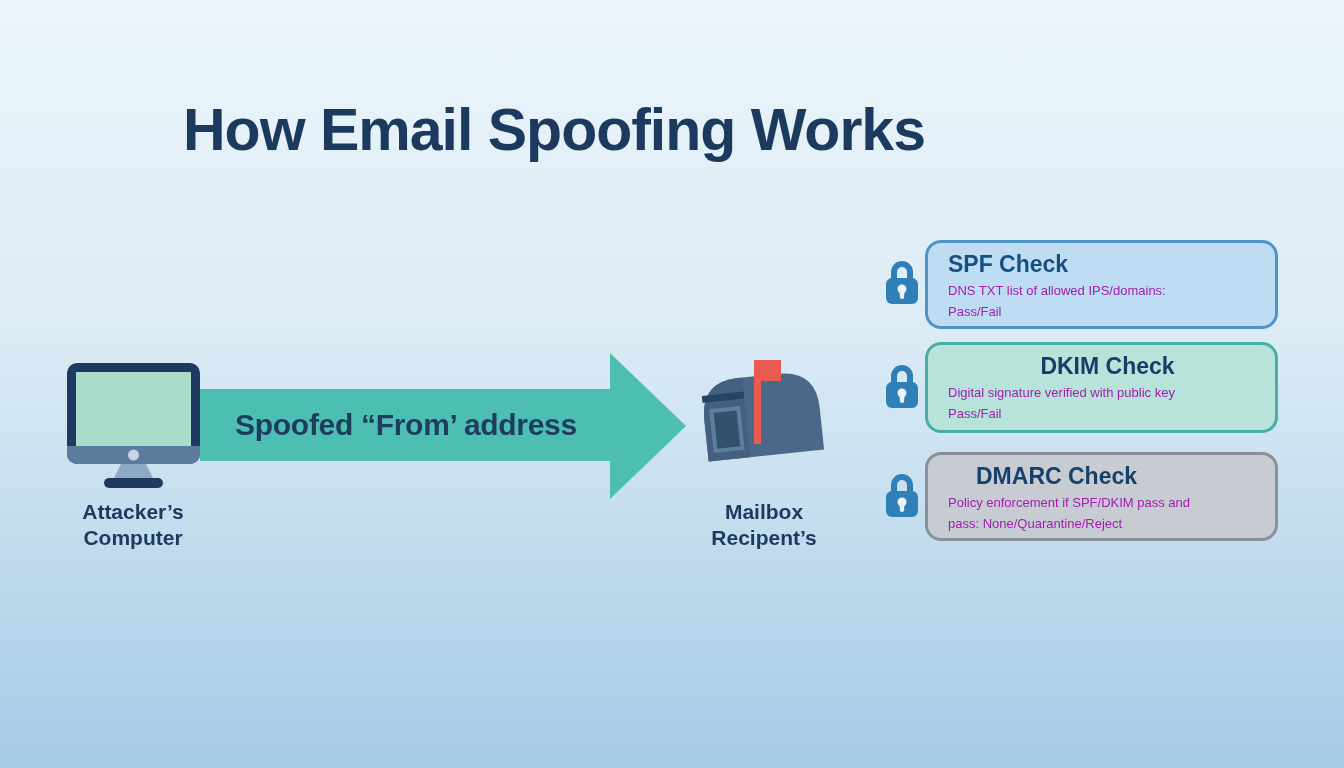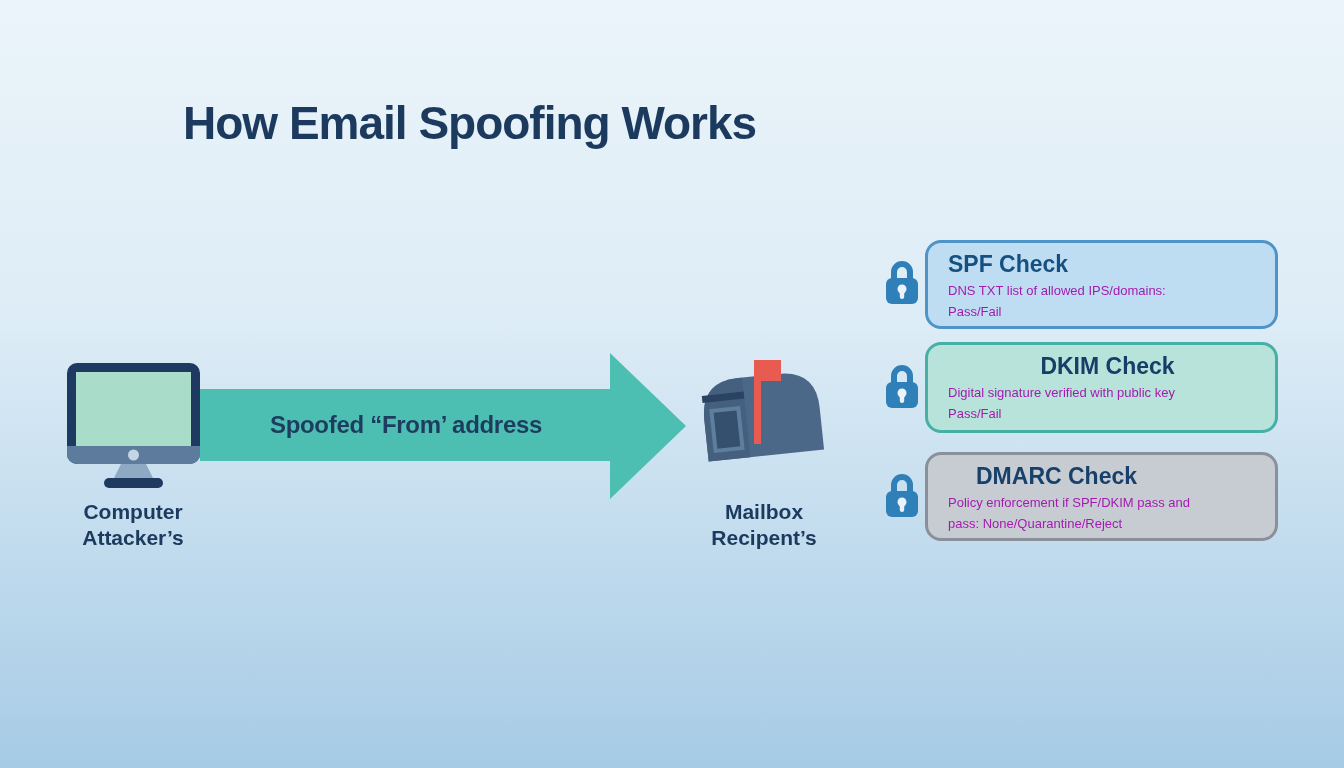--- a/index.html
+++ b/index.html
@@ -5,21 +5,21 @@
   html,body { margin:0; padding:0; }
   .canvas {
     position: relative;
     width: 1344px; height: 768px;
     overflow: hidden;
     font-family: "Liberation Sans", sans-serif;
     background: linear-gradient(to bottom, #ebf4fa 0%, #ddecf6 42%, #a6cbe5 100%);
   }
   .title {
     position: absolute; left: 183px; top: 96px; margin: 0;
-    font-size: 46px; font-weight: 700; letter-spacing: -1px;
+    font-size: 59px; font-weight: 700; letter-spacing: -1px;
     color: #1b3a5e;
     text-align: center;
   }
   
   .computer { position: absolute; left: 60px; top: 360px; }
   .mailbox  { position: absolute; left: 690px; top: 352px; }
   .node-label {
     position: absolute; top: 499px; width: 200px;
     text-align: center; font-size: 21px; font-weight: 700;
     line-height: 26px; color: #1b3a5e;
@@ -35,21 +35,21 @@
     position: absolute; left: 610px; top: 353px;
     width: 0; height: 0;
     border-top: 73px solid transparent;
     border-bottom: 73px solid transparent;
     border-left: 76px solid #4cbfb2;
   }
   .arrow-label {
     position: absolute; left: 200px; top: 389px;
     width: 412px; height: 72px;
     display: flex; align-items: center; justify-content: center;
-    font-size: 24px; font-weight: 700; color: #1d3c5e;
+    font-size: 30px; font-weight: 700; color: #1d3c5e;
     letter-spacing: -0.3px;
   }
   
   .card {
     position: absolute; left: 925px; width: 353px;
     box-sizing: border-box; border-radius: 16px;
     padding: 8px 8px 8px 20px;
   }
   .card-spf   { top: 240px; height: 89px; background: #bfddf2; border: 3px solid #4e94c6; }
   .card-dkim  { top: 342px; height: 91px; background: #b7e3da; border: 3px solid #46b0a5; }
@@ -77,22 +77,22 @@
     <svg width="145" height="130" viewBox="0 0 145 130">
       <rect x="7" y="3" width="133" height="101" rx="10" fill="#1f3a60"></rect>
       <path d="M7,86 h133 v8 a10,10 0 0 1 -10,10 h-113 a10,10 0 0 1 -10,-10 Z" fill="#5d7c9d"></path>
       <rect x="16" y="12" width="115" height="74" fill="#a9dcc9"></rect>
       <circle cx="73.5" cy="95" r="5.5" fill="#c4d6e6"></circle>
       <polygon points="61,104 86,104 93,118 54,118" fill="#8ea9c4"></polygon>
       <rect x="44" y="118" width="59" height="10" rx="5" fill="#1f3a60"></rect>
     </svg>
   </div>
   <div class="node-label attacker-label">
+    <div>Attacker’s</div>
     <div>Computer</div>
-    <div>Attacker’s</div>
   </div>
 
   <div class="arrow-shaft"></div>
   <div class="arrow-head"></div>
   <div class="arrow-label">Spoofed “From’ address</div>
 
   <div class="mailbox">
     <svg width="140" height="122" viewBox="0 0 140 122">
       <g transform="rotate(-6 70 62)">
         <path d="M14,62 Q14,24 52,24 L92,24 Q130,24 130,62 L130,104 L14,104 Z" fill="#4c6888"></path>

